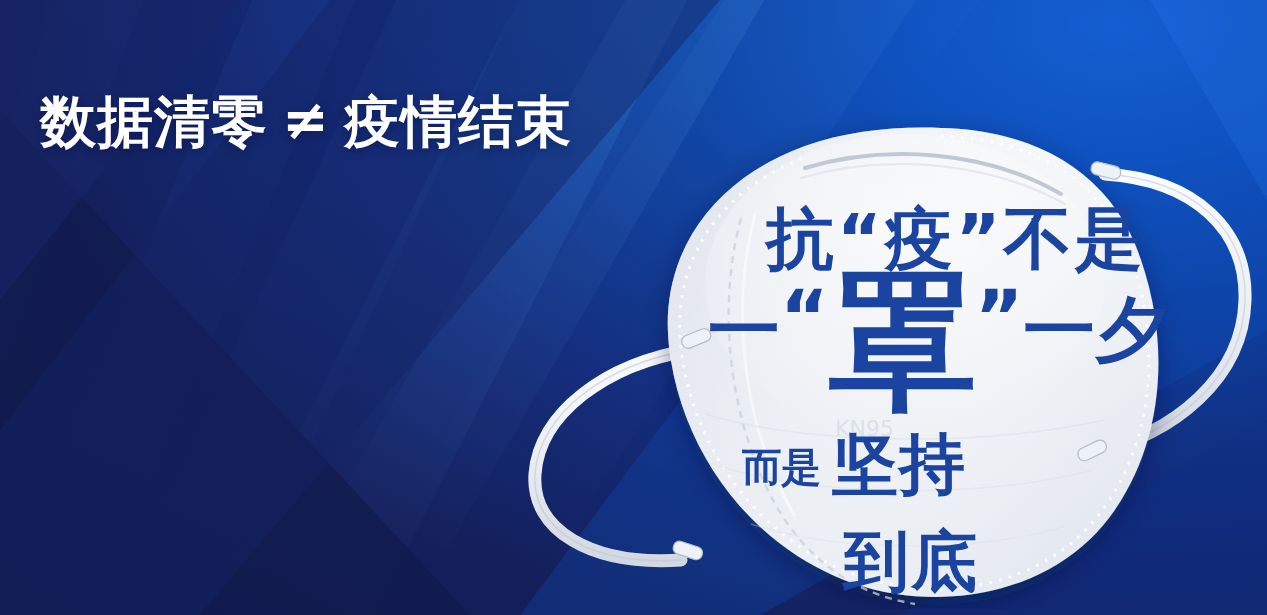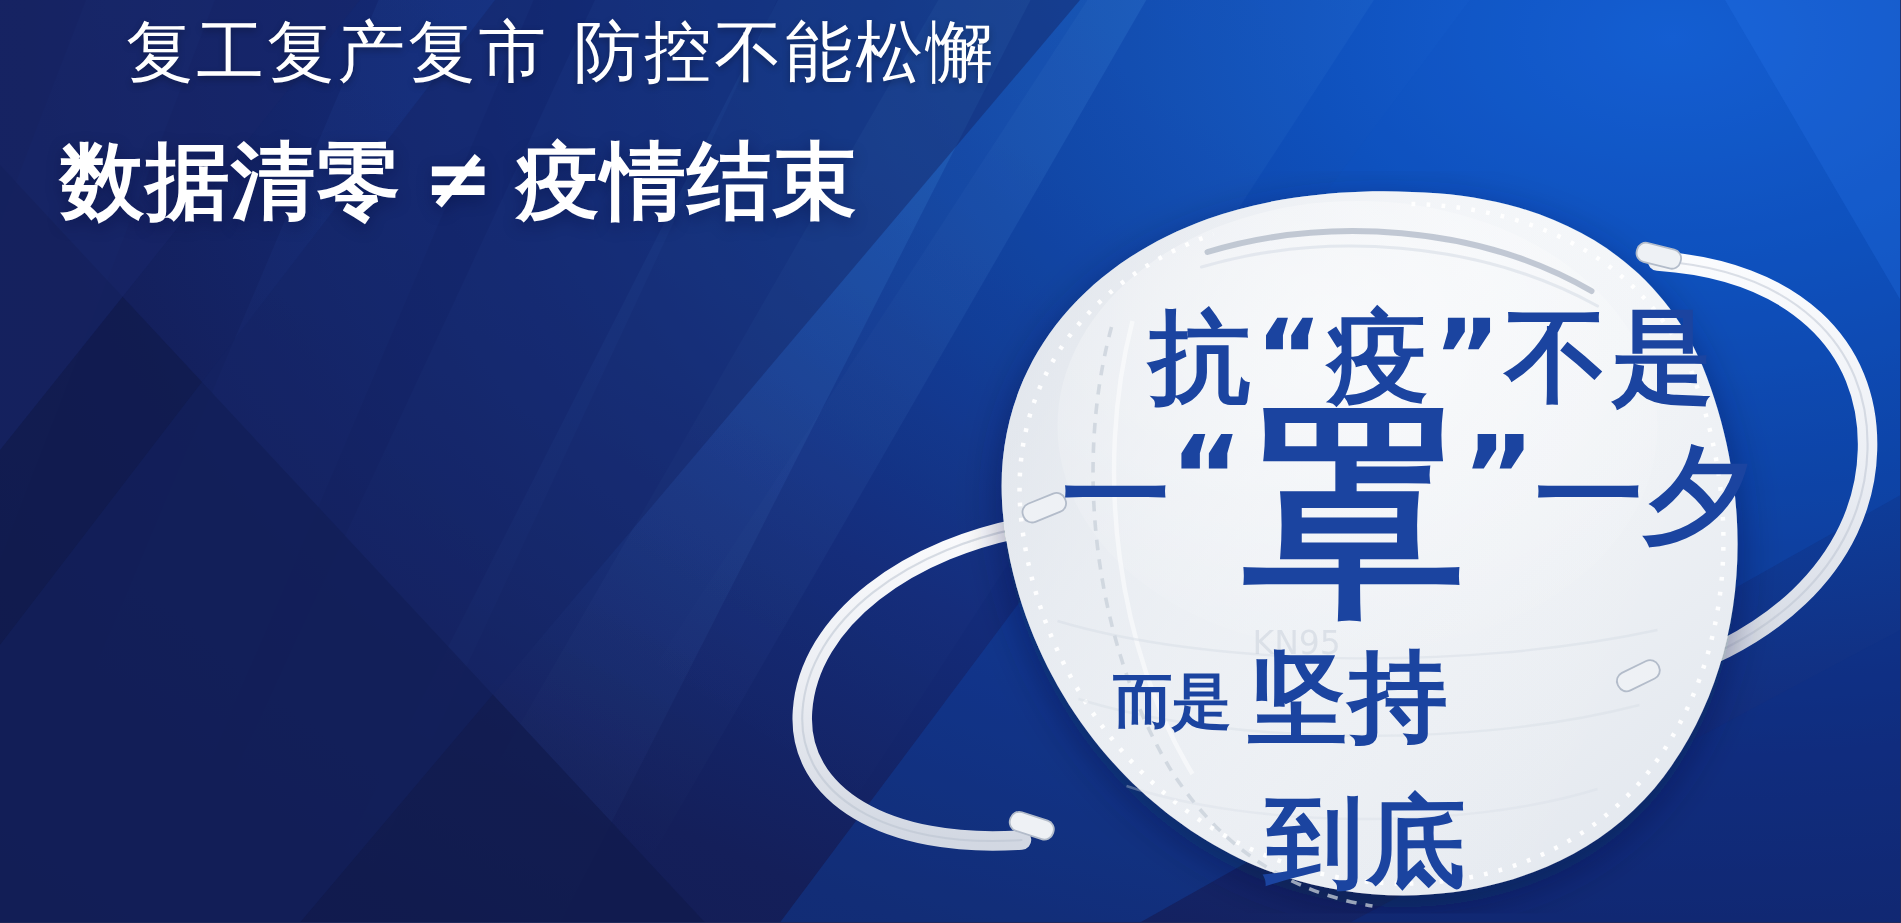--- a/index.html
+++ b/index.html
@@ -205,21 +205,20 @@
         <rect x="586" y="50" width="30" height="13" rx="6" fill="#eef1f5" stroke="#b3bcca" stroke-width="1.2" transform="rotate(14 601 56)"></rect>
       </g>
       <g>
         <rect x="572" y="330" width="30" height="13" rx="6" fill="#eef1f5" stroke="#b3bcca" stroke-width="1.2" transform="rotate(-26 587 336)"></rect>
       </g>
 
       <text x="330" y="322" font-size="22" fill="#ccd3dd" opacity="0.55" font-family="DejaVu Sans, sans-serif">KN95</text>
     </svg>
   </div>
 
-  <div class="subtitle">复工复产复市 防控不能松懈</div>
 
   <div class="headline">
     <span>数据清零</span><span class="neq">≠</span><span>疫情结束</span>
   </div>
 
   <div class="m-txt m-line1">抗“疫”不是</div>
 
   <div class="m-txt m-line2">
     <span class="dash">一</span><span class="q">“</span><span class="big">罩</span><span class="q">”</span><span class="dash">一</span><span class="dash">夕</span>
   </div>

